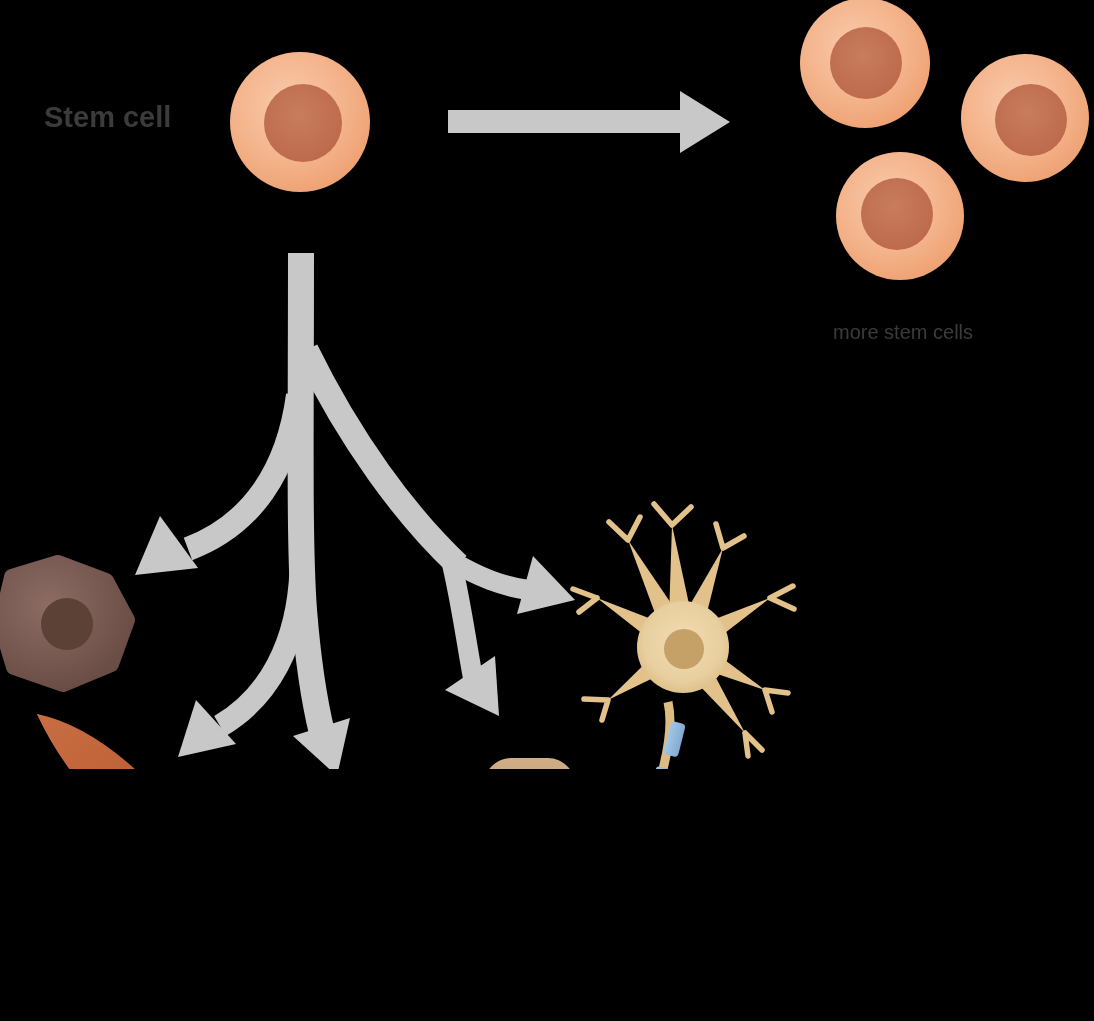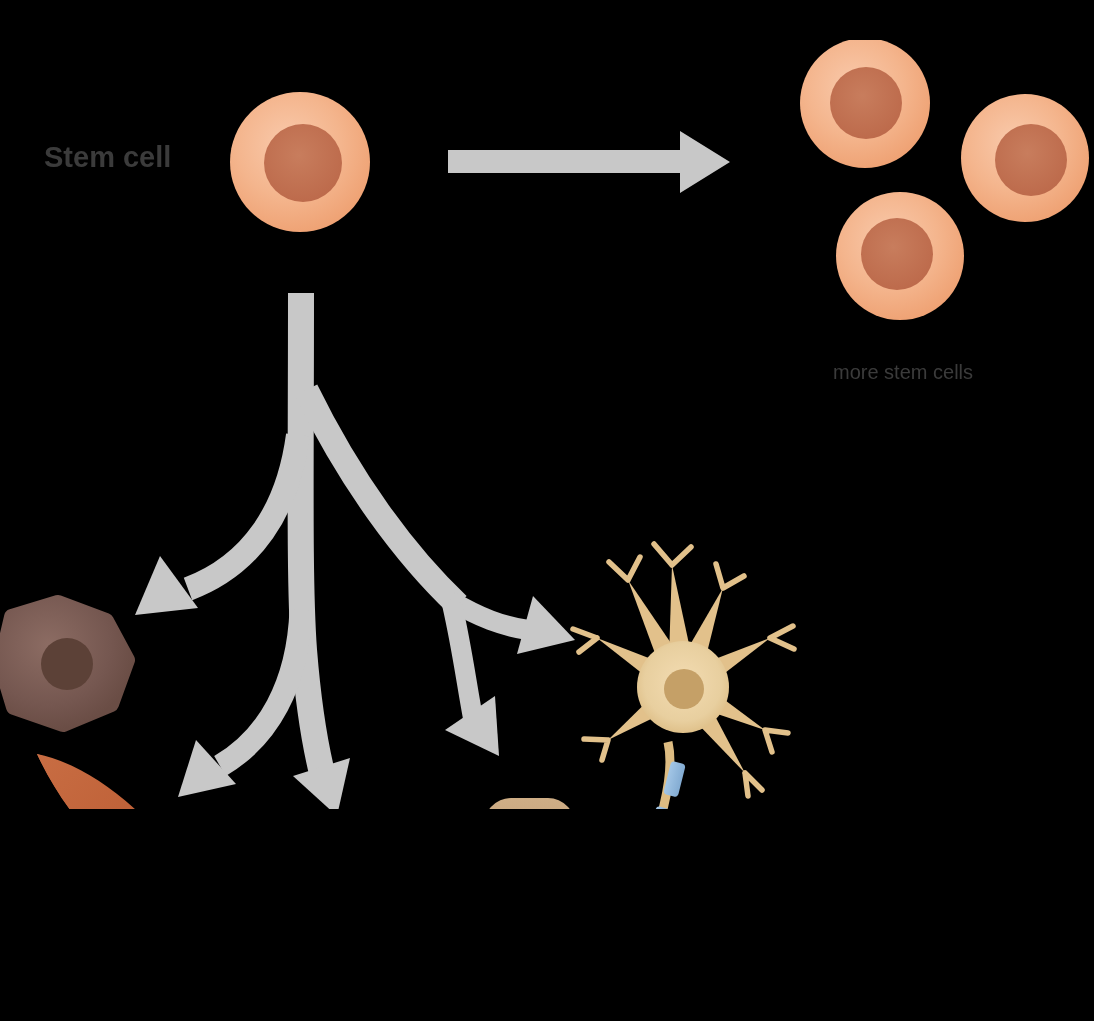--- a/index.html
+++ b/index.html
@@ -2,21 +2,20 @@
 <html><head>
 <meta charset="utf-8">
 <style>
   html,body{margin:0;padding:0;background:#000;}
   #stage{
     position:relative;
     width:1094px;height:769px;
     background:#000;
     overflow:hidden;
     font-family:"Liberation Sans", sans-serif;
-    margin-top:40px;
   }
   #scene{position:absolute;left:0;top:0;}
   .label{
     position:absolute;
     color:#3b3b3b;
     font-size:20px;
     line-height:1.1;
     white-space:nowrap;
     user-select:none;
   }

